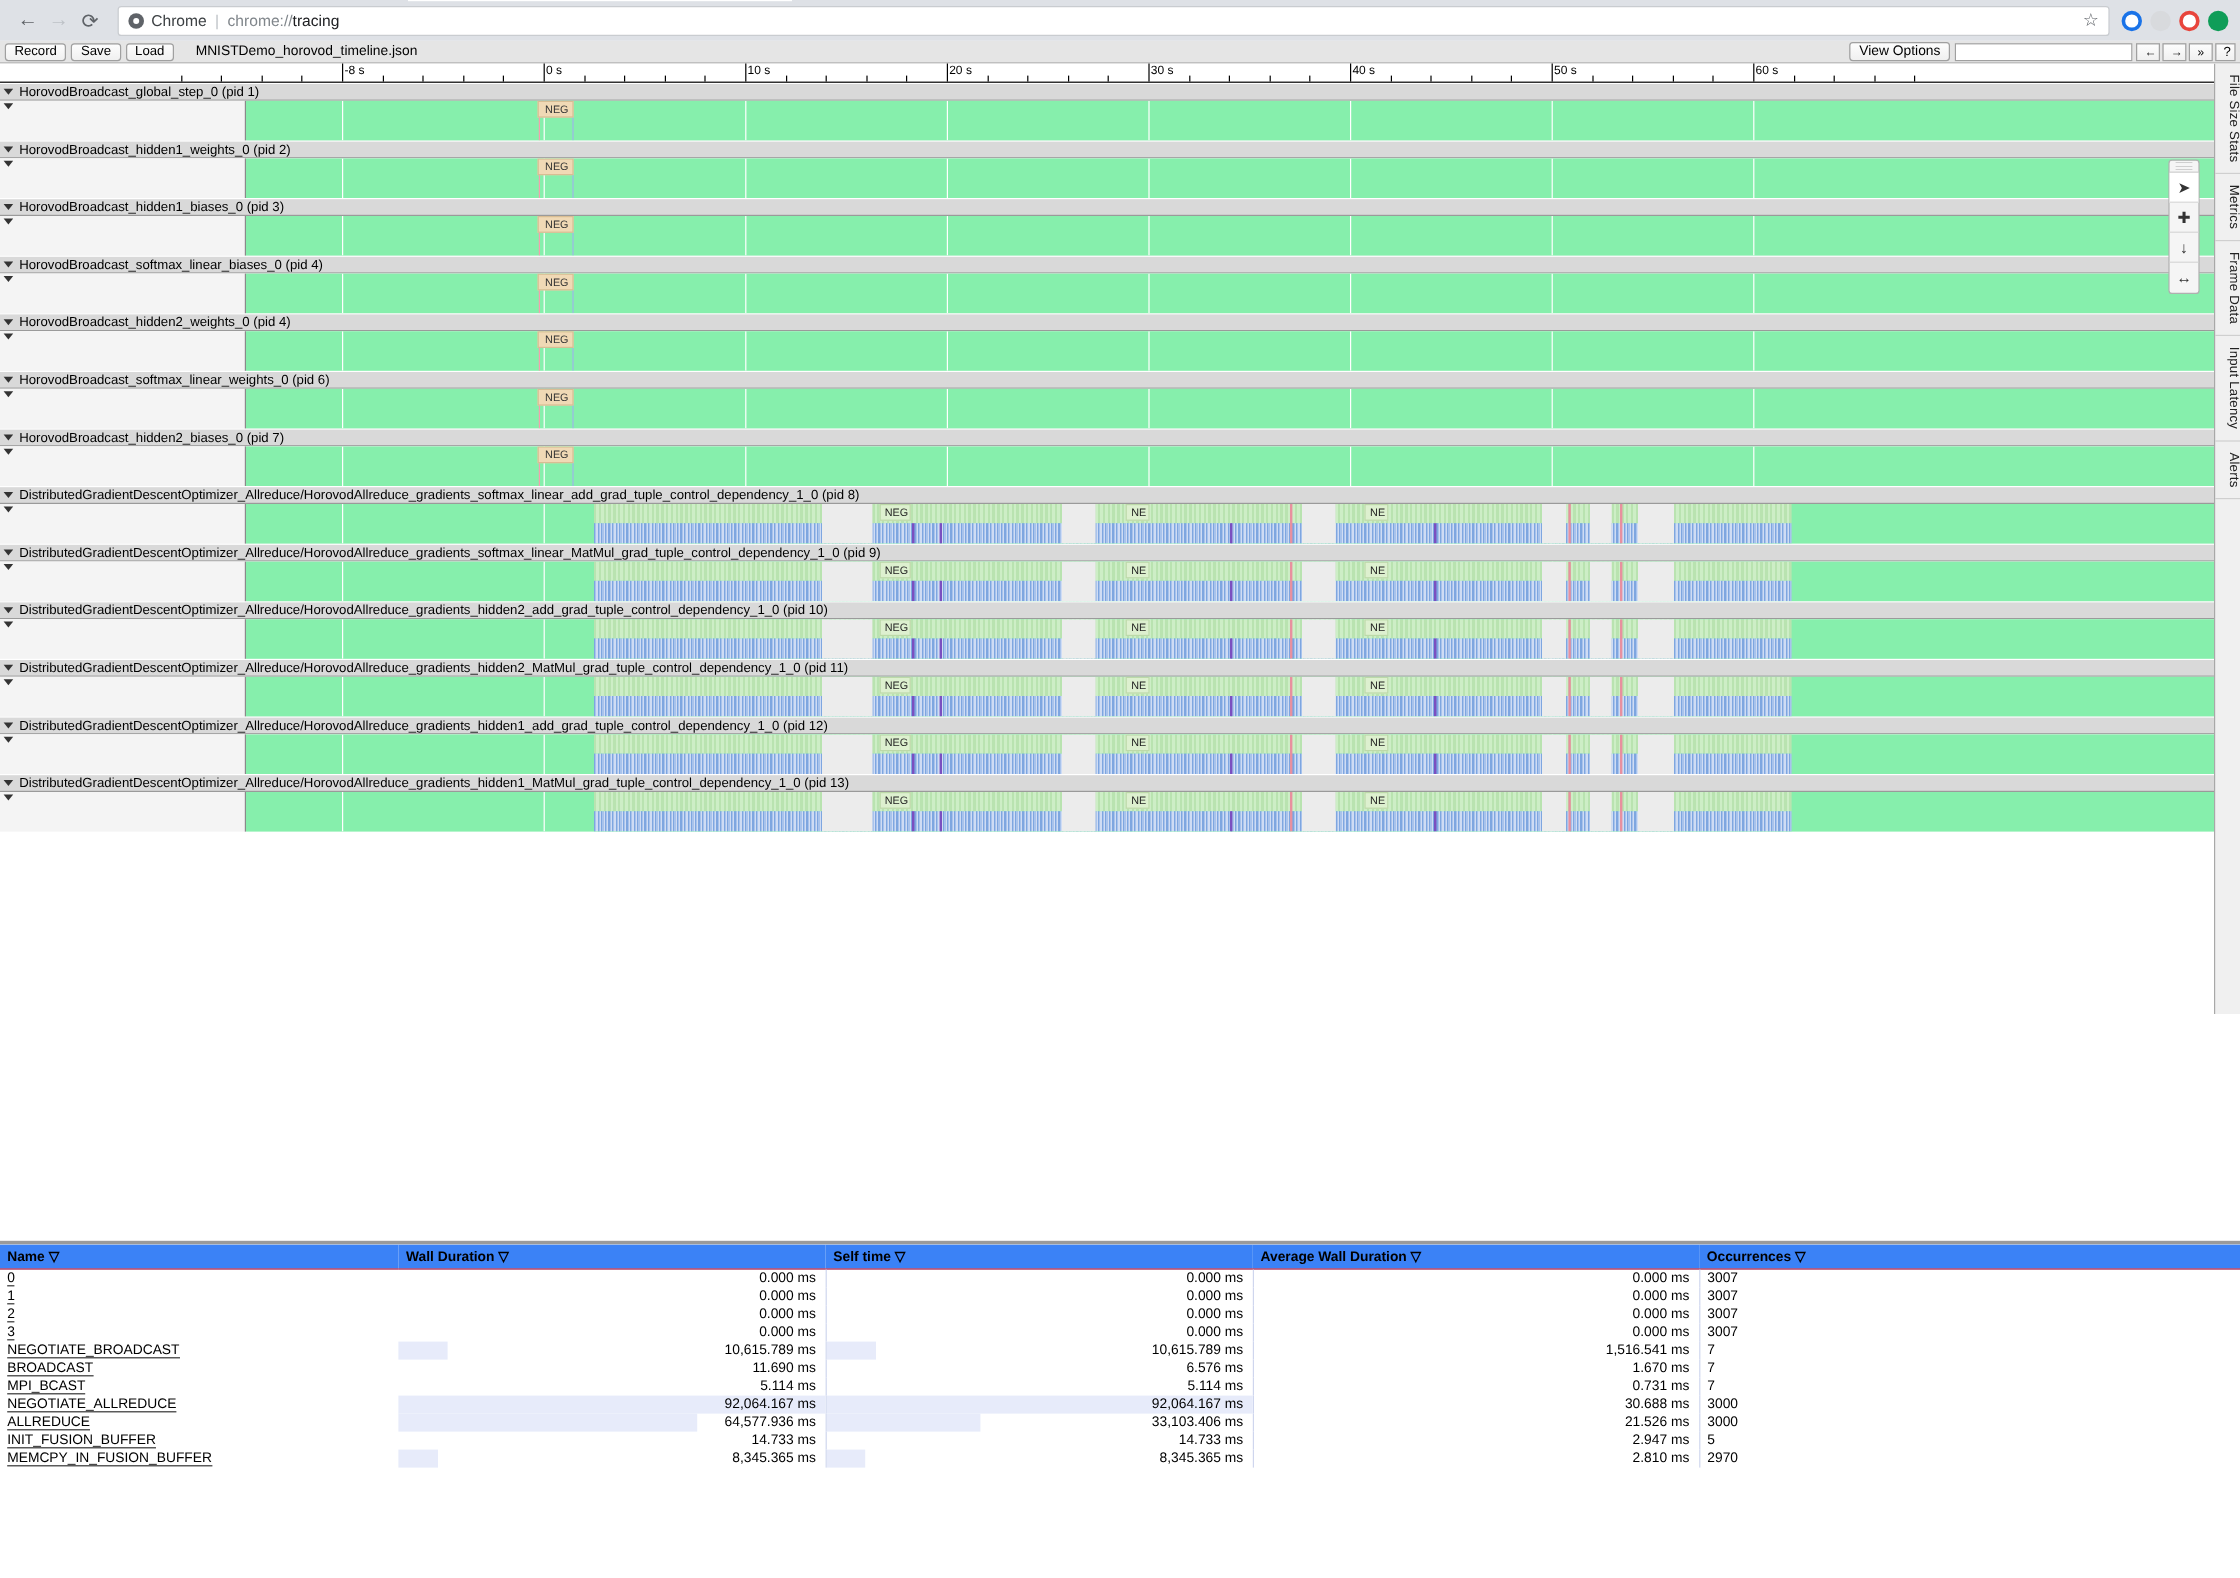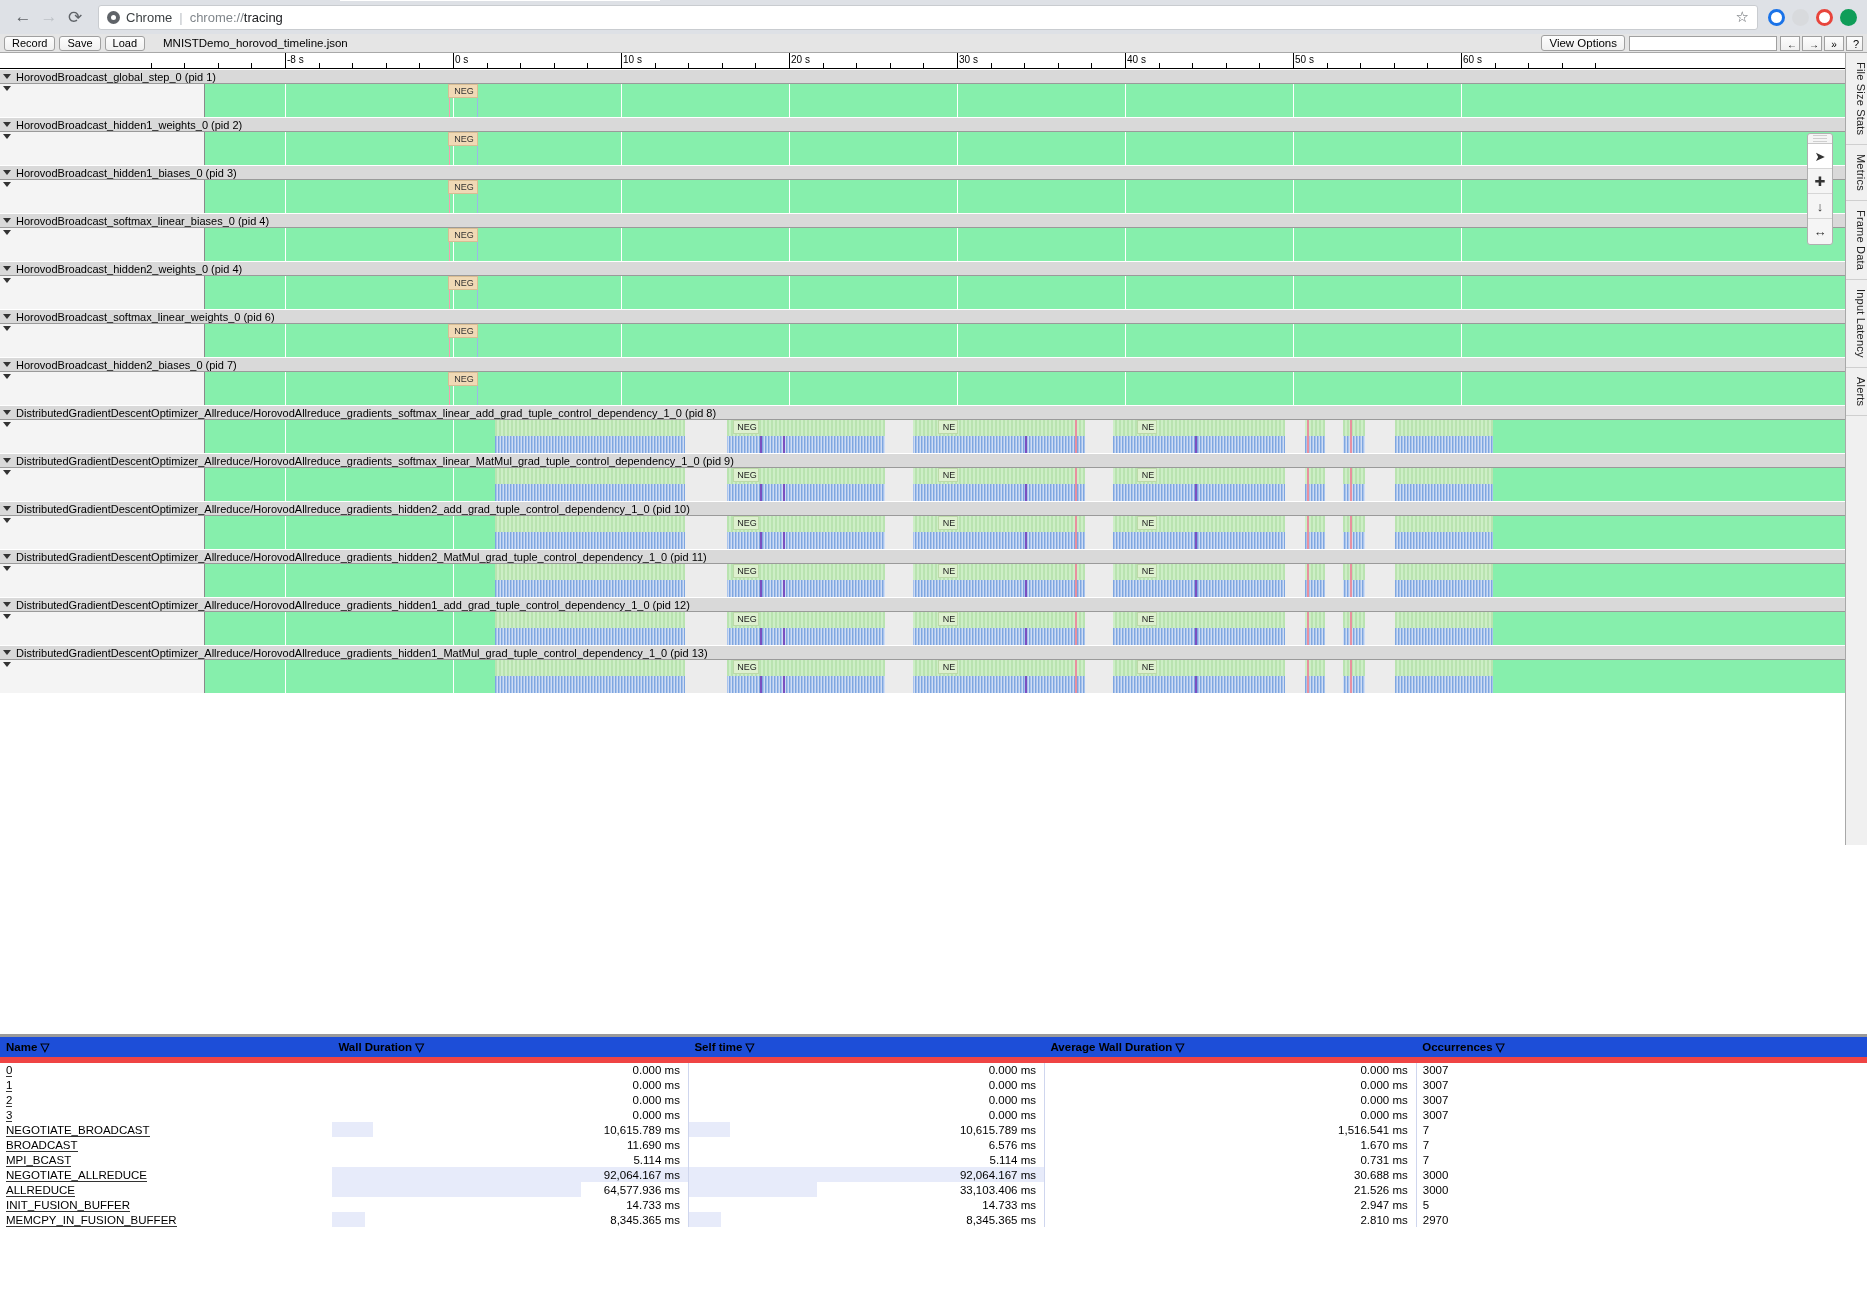--- a/index.html
+++ b/index.html
@@ -396,22 +396,22 @@
   table#stats {
     width: 100%;
     border-collapse: collapse;
     font-size: 11.5px;
     table-layout: fixed;
   }
   table#stats th {
     text-align: left;
     font-weight: bold;
     color: #000;
-    background: #1d4ed8;
-    border-bottom: 6px solid #ef4444;
+    background: #3b82f6;
+    border-bottom: 1px solid #ef4444;
     padding: 3px 6px 3px 6px;
     font-size: 11.5px;
     white-space: nowrap;
   }
   table#stats td {
     padding: 1px 6px;
     height: 15px;
     color: #000;
     border-right: 1px solid #cfd6ee;
     position: relative;

